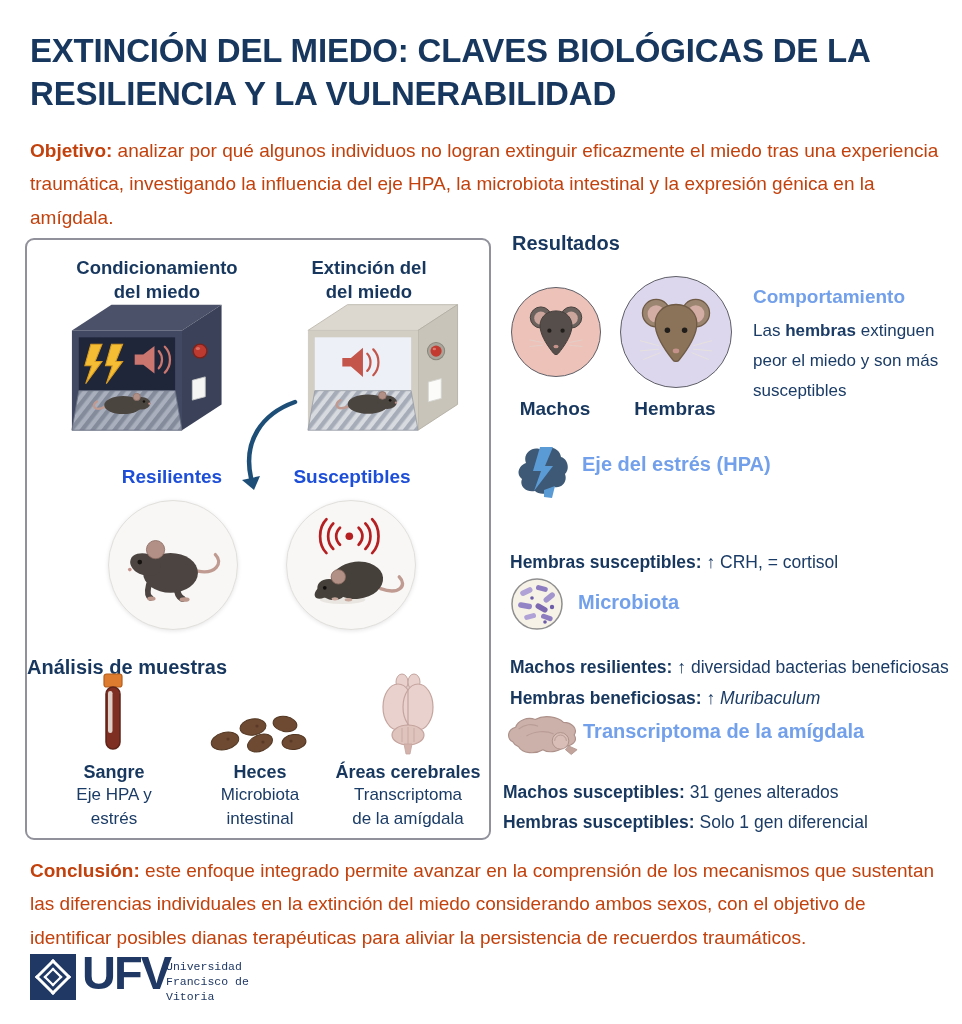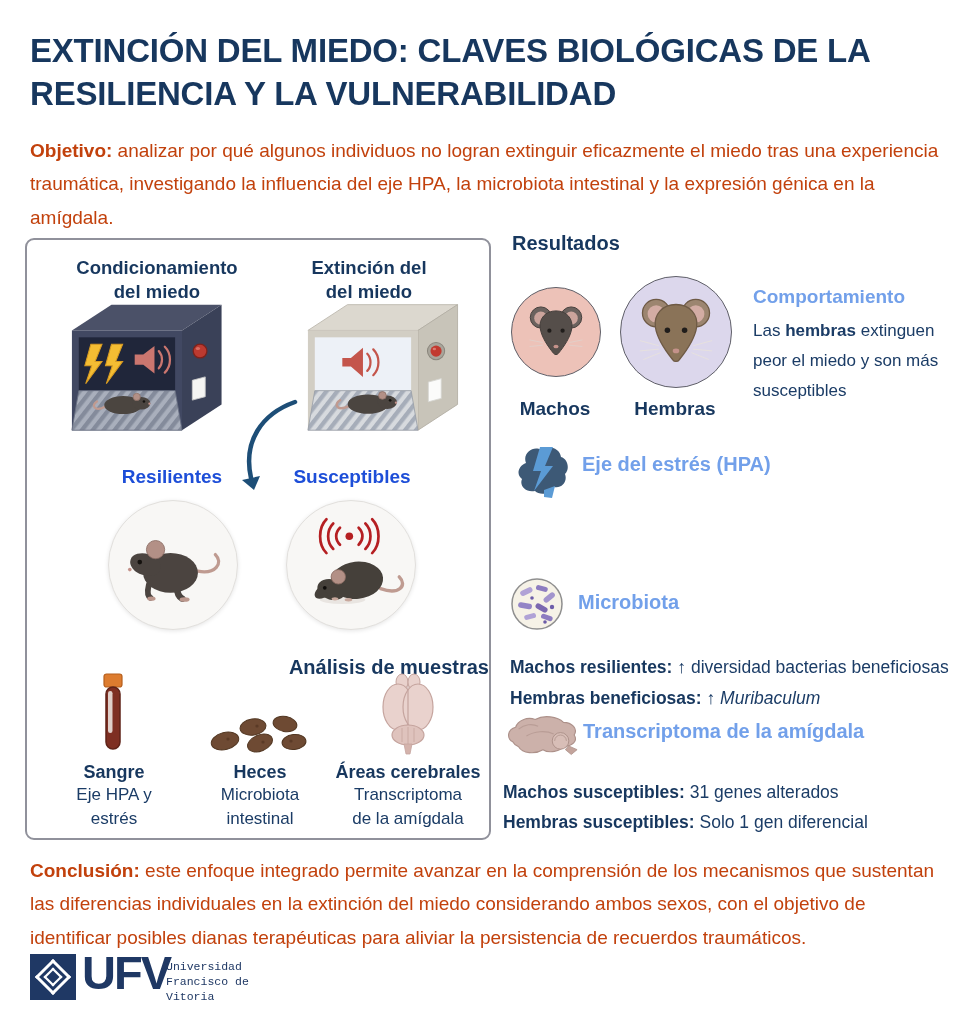--- a/index.html
+++ b/index.html
@@ -24,21 +24,21 @@
   .chamber-dark{left:26px;top:56px;}
   .chamber-light{left:262px;top:56px;}
   .curve-arrow{left:198px;top:156px;width:80px;height:100px;}
   .grp-label{font-size:19px;font-weight:bold;text-align:center;color:#1d4ed8;}
   .res-label{left:70px;top:226px;width:150px;}
   .sus-label{left:250px;top:226px;width:150px;}
   .mcircle{width:128px;height:128px;border-radius:50%;background:#f8f7f5;border:1px solid #e2e0dd;
            box-shadow:0 1px 4px rgba(0,0,0,.10);display:flex;align-items:center;justify-content:center;}
   .circ-res{left:81px;top:260px;}
   .circ-sus{left:259px;top:260px;}
-  .samples-title{left:0;right:0;top:416px;text-align:right;font-size:20px;font-weight:bold;color:#17375e;}
+  .samples-title{left:0;right:0;top:416px;text-align:left;font-size:20px;font-weight:bold;color:#17375e;}
   .sample-col{top:430px;display:flex;flex-direction:column;align-items:center;text-align:center;}
   .col1{left:12px;width:150px;}
   .col2{left:158px;width:150px;}
   .col3{left:303px;width:156px;}
   .icon-box{height:86px;display:flex;align-items:flex-end;justify-content:center;margin-bottom:6px;}
   .sample-name{font-size:18px;font-weight:bold;color:#17375e;}
   .sample-desc{font-size:17px;line-height:1.4;color:#1b3c66;}
   
   .results-title{left:512px;top:232px;font-size:20px;font-weight:bold;color:#17375e;}
   .sex-circle{border-radius:50%;display:flex;align-items:center;justify-content:center;border:1.5px solid #5f5f68;}
@@ -306,20 +306,21 @@
     <div class="behavior-text"><span>Las </span><span class="b">hembras</span><span> extinguen peor el miedo y son más susceptibles</span></div>
   </div>
 
   <div class="abs sec-block hpa-block">
     <svg class="sec-icon" width="58" height="58" viewBox="0 0 58 58">
       <path d="M16,22 C12,12 24,4 31,9 C38,3 50,7 51,16 C58,18 60,28 55,33 C58,41 51,48 44,46 C41,53 30,55 25,50 C16,52 9,45 12,38 C6,34 8,25 16,22 Z" fill="#3d5976"></path>
       <polygon points="34,49 45,45 42,57 34,56" fill="#5b9bd5"></polygon>
       <polygon points="30,6 43,6 35,25 43,25 24,50 31,30 23,30" fill="#5b9bd5"></polygon>
     </svg>
     <div class="sec-title hpa-title">Eje del estrés (HPA)</div>
+    <p class="rline l2"><span class="b">Hembras susceptibles:</span><span> ↑ CRH, = cortisol</span></p>
   </div>
 
   <div class="abs sec-block micro-block">
     <svg class="sec-icon" width="54" height="54" viewBox="0 0 54 54">
       <circle cx="27" cy="27" r="25" fill="#f6f2e7" stroke="#8f8f8f" stroke-width="1.5"></circle>
       <rect x="10" y="12" width="13" height="5.5" rx="2.7" fill="#b0a2d6" transform="rotate(-25 16 15)"></rect>
       <rect x="26" y="9" width="12" height="5" rx="2.5" fill="#8d7cc0" transform="rotate(15 32 11)"></rect>
       <rect x="33" y="18" width="13" height="5.5" rx="2.7" fill="#a294cd" transform="rotate(-40 39 21)"></rect>
       <rect x="8" y="26" width="14" height="5.5" rx="2.7" fill="#9384c6" transform="rotate(10 15 29)"></rect>
       <rect x="25" y="28" width="13" height="5.5" rx="2.7" fill="#7b68b0" transform="rotate(30 31 31)"></rect>

